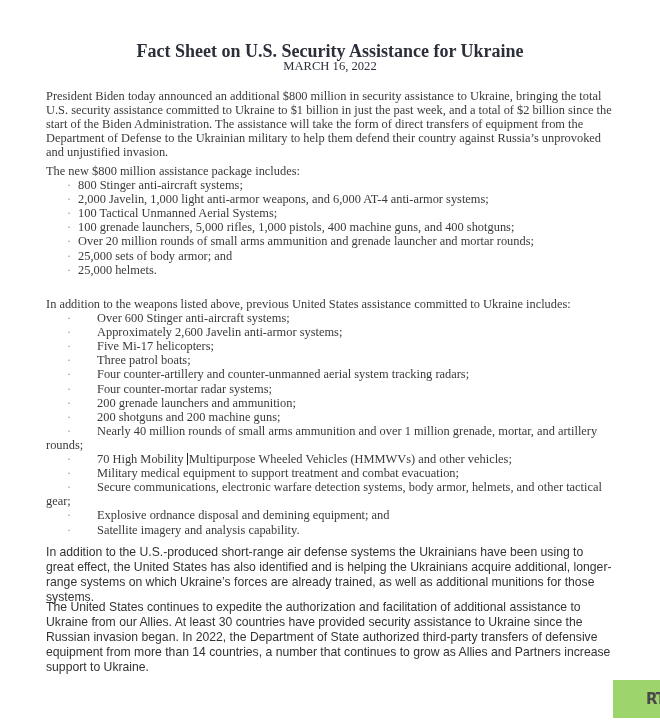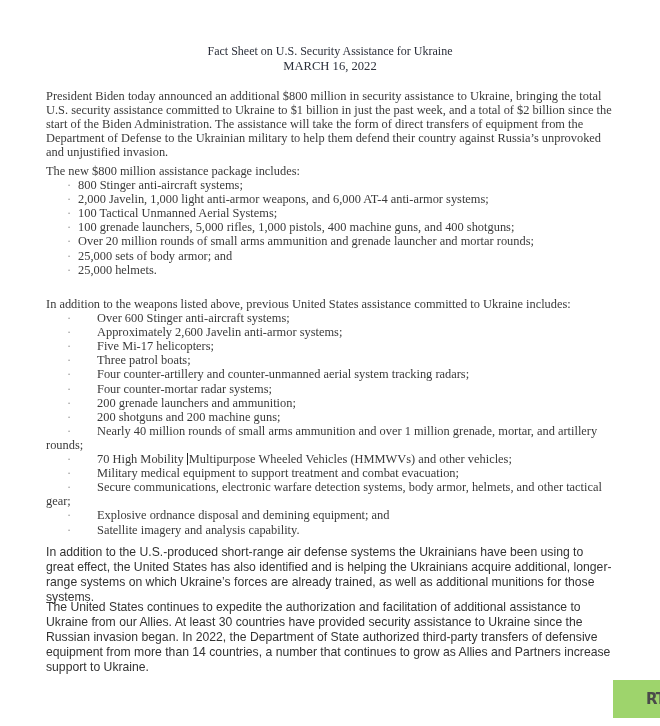--- a/index.html
+++ b/index.html
@@ -3,21 +3,21 @@
   <meta charset="utf-8">
   <style>
     html, body { margin: 0; padding: 0; background: #ffffff; }
     body {
       width: 660px; height: 726px; position: relative; overflow: hidden;
       color: #3a3a3a;
     }
     .serif { font-family: "Liberation Serif", "DejaVu Serif", serif; font-size: 12.4px; line-height: 14.1px; }
     .sans  { font-family: "Liberation Sans", "DejaVu Sans", sans-serif; font-size: 12.2px; line-height: 15px; color: #333; }
     .header { position: absolute; left: 0; width: 660px; top: 44px; text-align: center; color: #2b2f3a; }
-    .header .title { font-weight: normal; font-size: 12px; line-height: 15px; }
+    .header .title { font-weight: bold; font-size: 18px; line-height: 15px; }
     .header .date { font-size: 12.6px; line-height: 15px; }
     .block { position: absolute; left: 46px; width: 566px; }
     .intro { top: 89px; }
     .list1 { top: 164px; }
     .list2 { top: 297px; }
     .para3 { top: 545px; }
     .para4 { top: 600px; }
     .list1 .item { padding-left: 22px; position: relative; }
     .list1 .bullet { position: absolute; left: 21px; color: #999; }
     .list1 .txt { margin-left: 10px; display: inline-block; }

